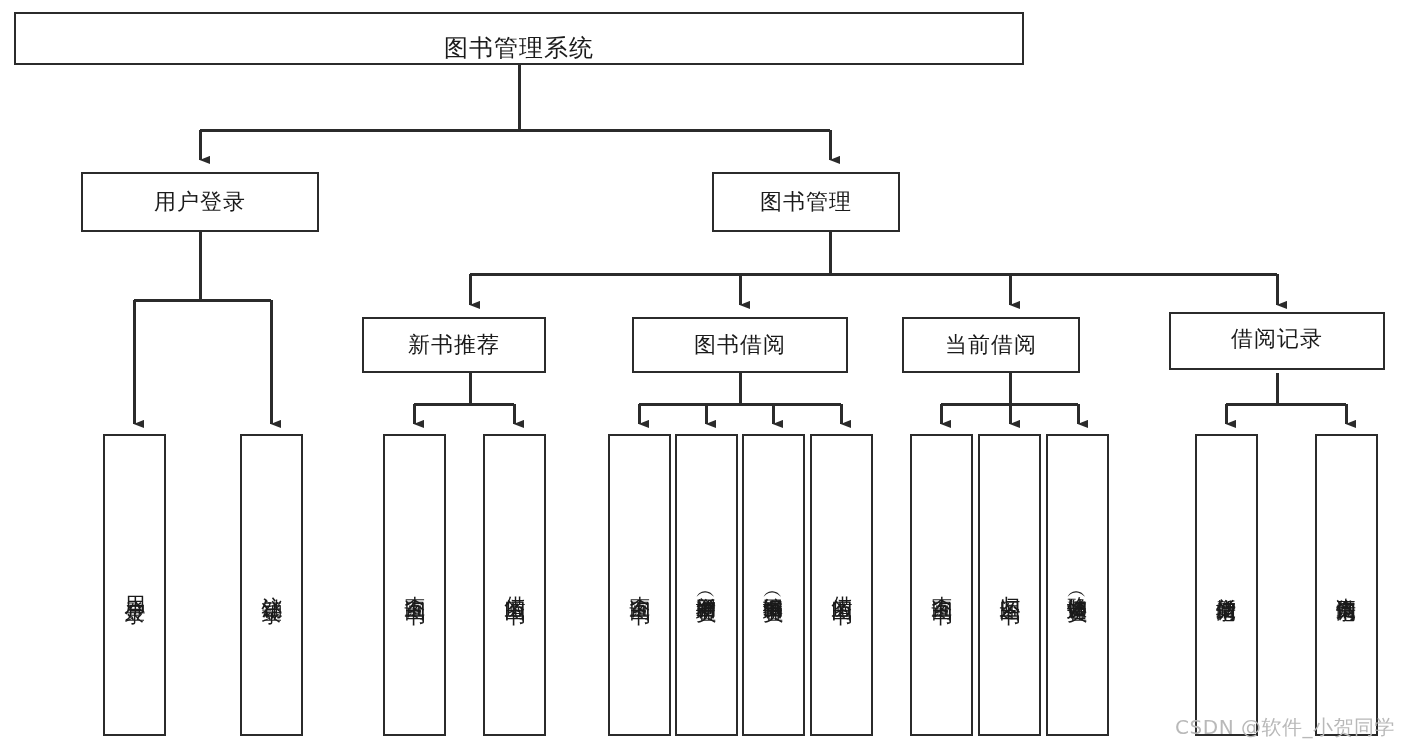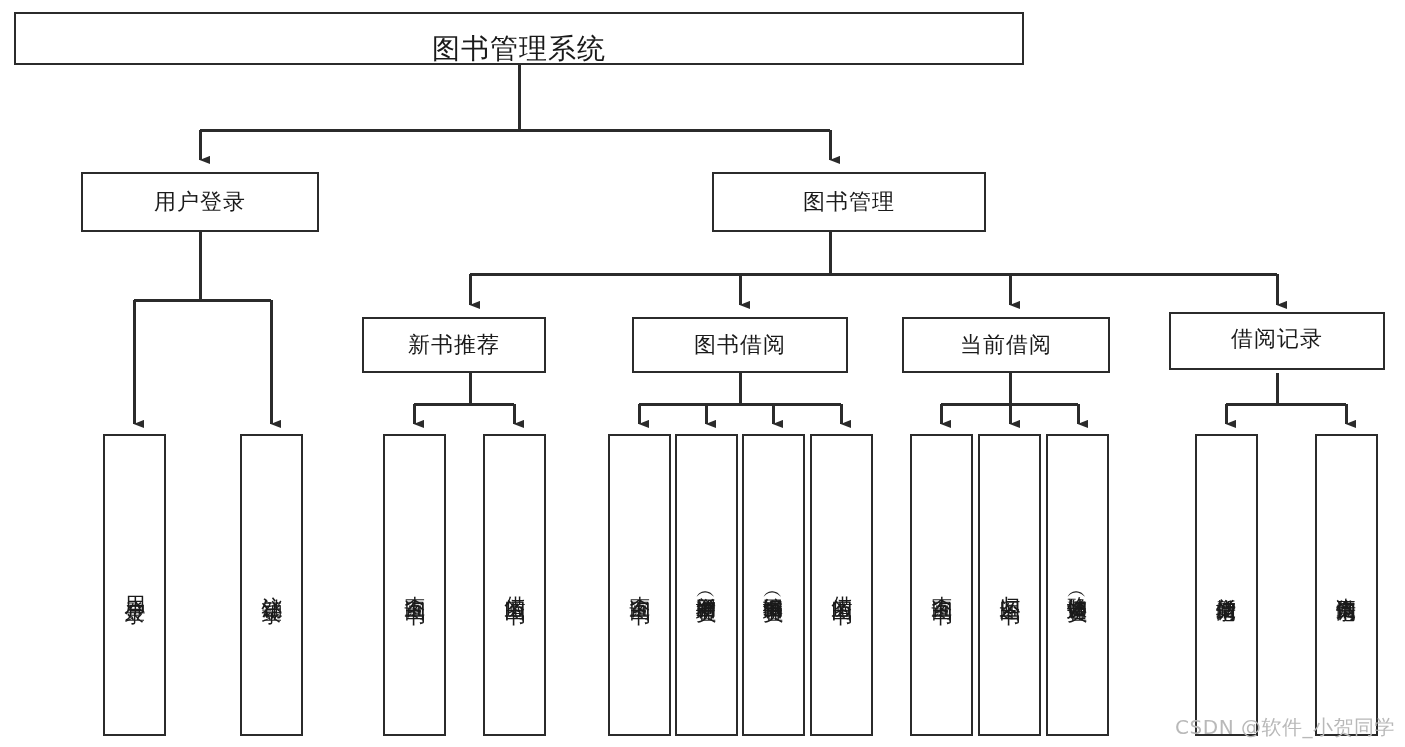--- a/index.html
+++ b/index.html
@@ -42,21 +42,21 @@
     text-align: center;
     line-height: 1.12;
     white-space: nowrap;
   }
   
   .node.horiz .node-label {
     font-size: 22px;
     letter-spacing: 1px;
   }
   #node-root .node-label {
-    font-size: 28px;
+    font-size: 24px;
     margin-top: 20px;
   }
   
   .node.vert {
     align-items: center;
     justify-content: center;
     padding: 2px 0;
   }
   .node.vert .node-label {
     writing-mode: vertical-rl;
@@ -137,31 +137,31 @@
     </g>
   </svg>
 
   <div class="node horiz" id="node-root" style="left:14px; top:12px; width:1010px; height:53px;">
     <span class="node-label">图书管理系统</span>
   </div>
 
   <div class="node horiz" style="left:81px; top:172px; width:238px; height:60px;">
     <span class="node-label">用户登录</span>
   </div>
-  <div class="node horiz" style="left:712px; top:172px; width:274px; height:60px;">
+  <div class="node horiz" style="left:712px; top:172px; width:188px; height:60px;">
     <span class="node-label">图书管理</span>
   </div>
 
   <div class="node horiz" style="left:362px; top:317px; width:184px; height:56px;">
     <span class="node-label">新书推荐</span>
   </div>
   <div class="node horiz" style="left:632px; top:317px; width:216px; height:56px;justify-content:center;">
     <span class="node-label">图书借阅</span>
   </div>
-  <div class="node horiz" style="left:902px; top:317px; width:208px; height:56px;">
+  <div class="node horiz" style="left:902px; top:317px; width:178px; height:56px;">
     <span class="node-label">当前借阅</span>
   </div>
   <div class="node horiz" style="left:1169px; top:312px; width:216px; height:58px;font-family:Liberation Mono, monospace;">
     <span class="node-label">借阅记录</span>
   </div>
 
   <div class="node vert" style="left:103px; top:434px; width:63px; height:302px;">
     <span class="node-label">用户登录</span>
   </div>
   <div class="node vert" style="left:240px; top:434px; width:63px; height:302px;">

